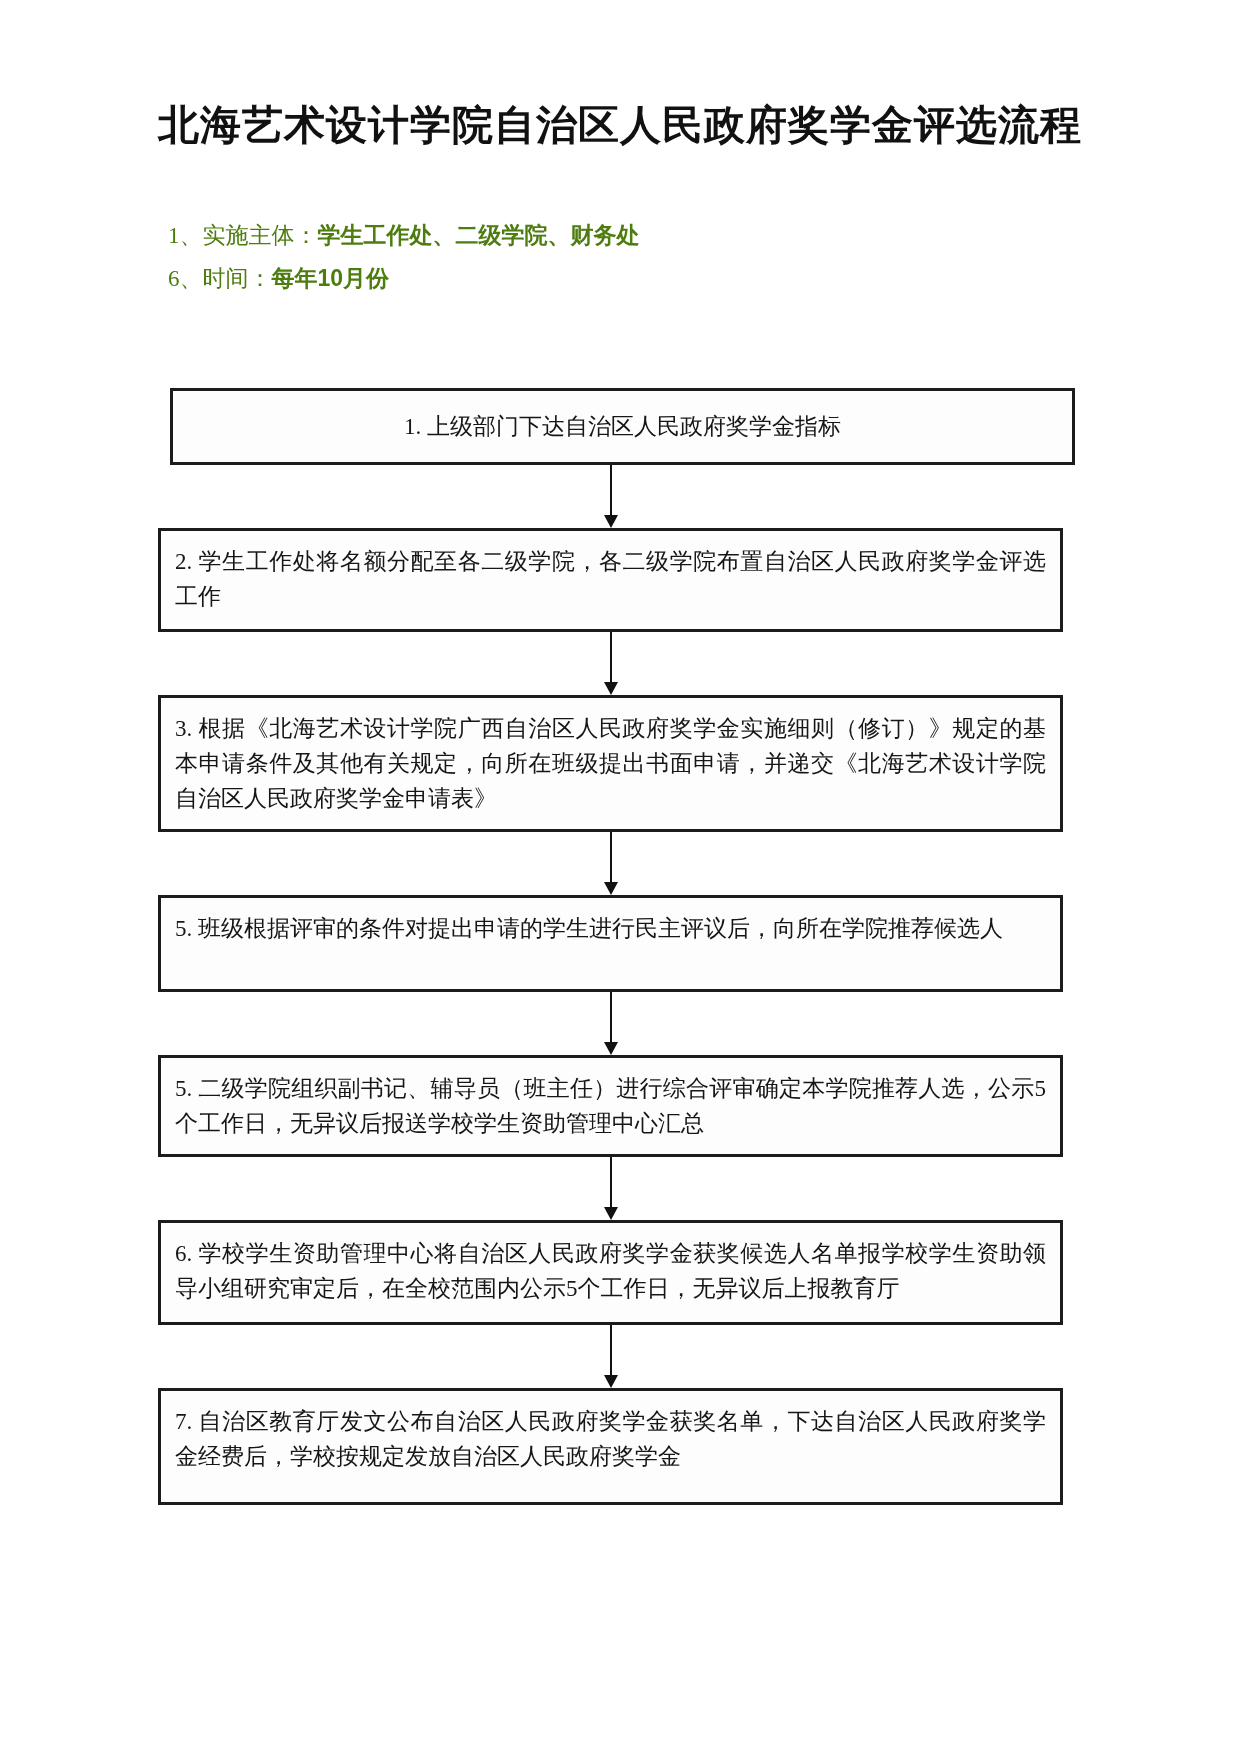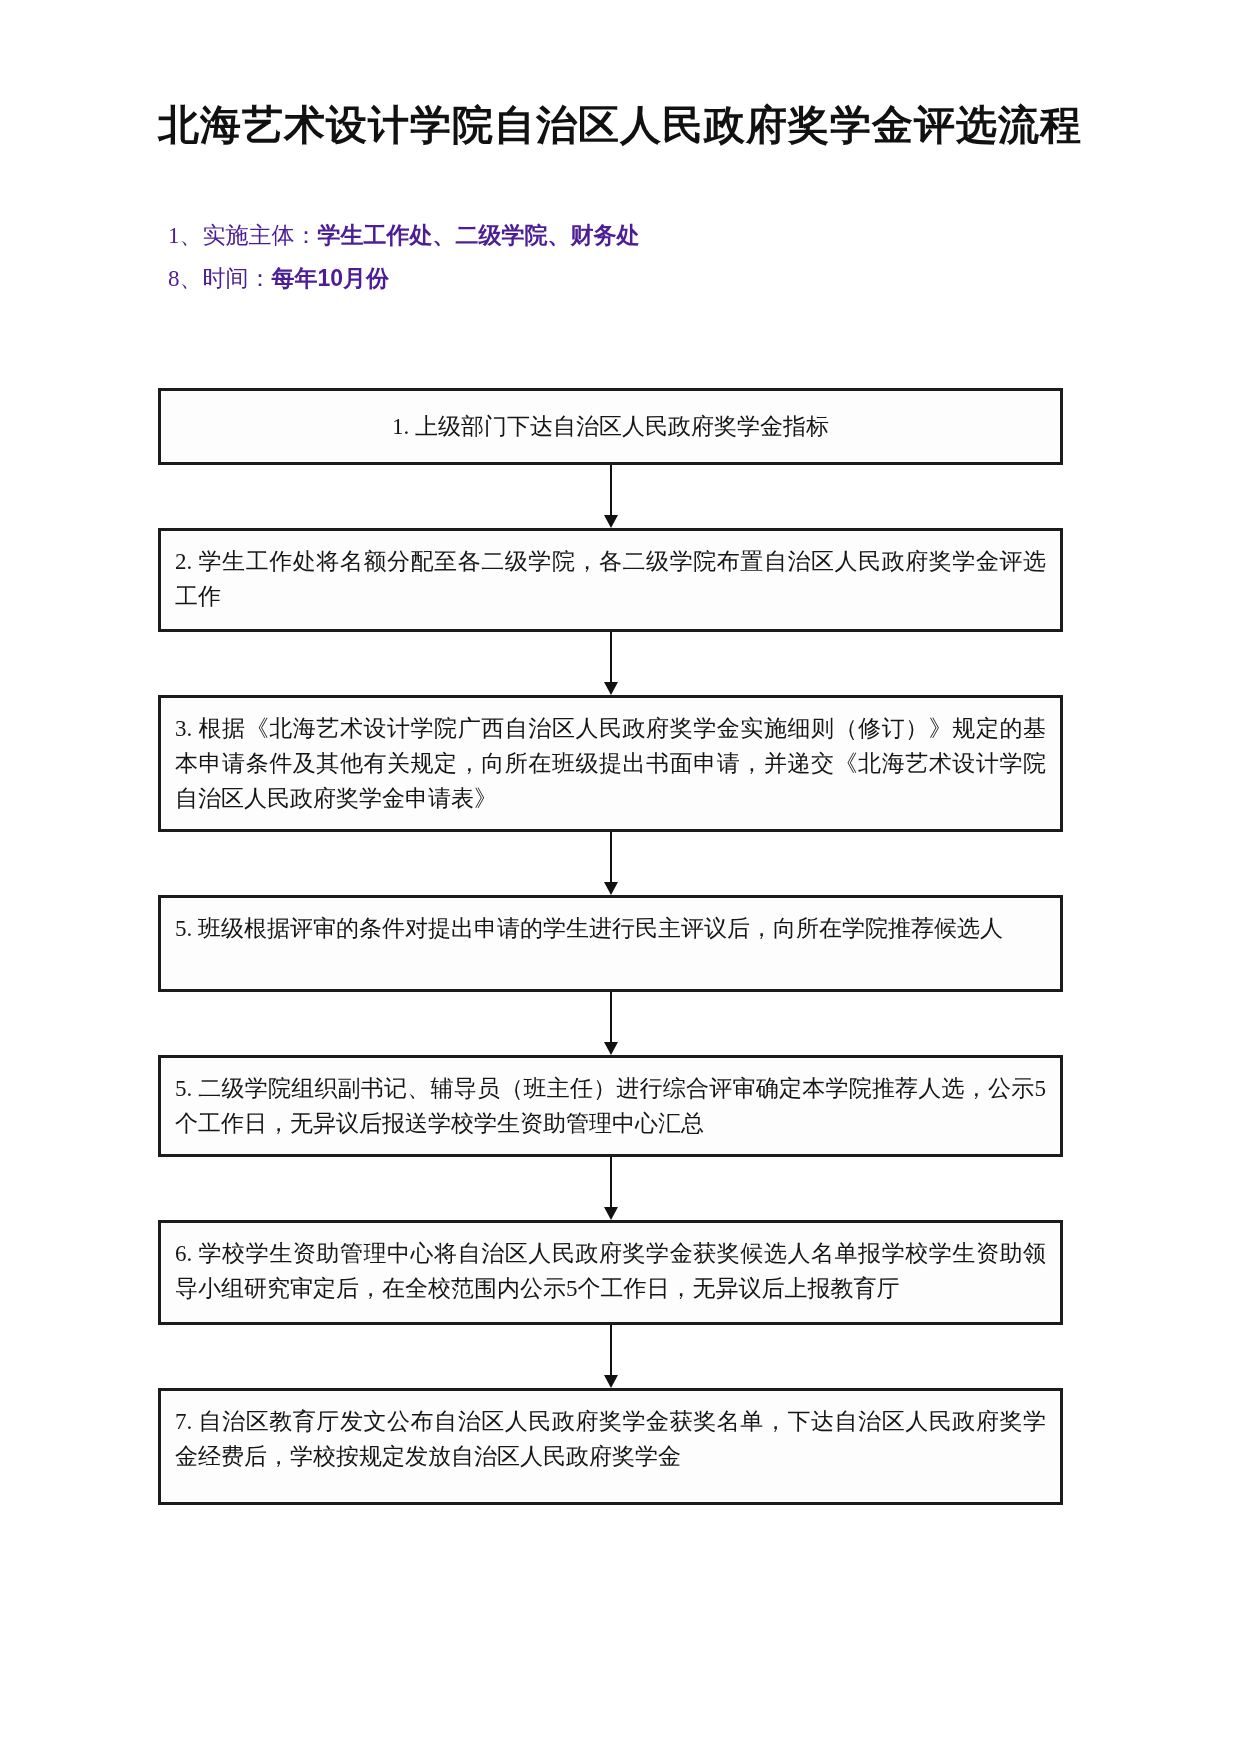--- a/index.html
+++ b/index.html
@@ -22,21 +22,21 @@
     line-height: 50px;
     font-weight: 700;
     color: #111111;
     letter-spacing: 1px;
     white-space: nowrap;
   }
   .doc-title .title-emphasis { font-weight: 900; }
   .intro {
     margin: 70px 0 0 168px;
     font-size: 23px;
-    color: #4c1d95;
+    color: #4d7c0f;
   }
   .intro-item { line-height: 30px; margin-bottom: 12px; }
   .intro-prefix { font-family: "Liberation Serif", "DejaVu Serif", serif; }
   .intro-value {
     font-family: "Liberation Sans", "DejaVu Sans", sans-serif;
     font-weight: 700;
   }
   .flowchart {
     margin: 94px 0 0 158px;
     width: 905px;
@@ -49,20 +49,21 @@
     line-height: 35px;
     padding: 13px 14px;
     color: #161616;
     text-align: justify;
   }
   .step-center {
     display: flex;
     align-items: center;
     justify-content: center;
     text-align: left;
+    margin-left: 12px;
   }
   .s1 { min-height: 77px; }
   .s2 { min-height: 104px; }
   .s3 { min-height: 121px; }
   .s4 { min-height: 97px; }
   .s5 { min-height: 100px; }
   .s6 { min-height: 105px; }
   .s7 { min-height: 117px; }
   .arrow {
     display: flex;
@@ -85,21 +86,21 @@
 
 <div class="page">
 
   <h1 class="doc-title"><span class="title-emphasis">北海</span><span>艺术设计学院自治区人民政府奖学金评选流程</span></h1>
 
   <div class="intro">
     <div class="intro-item">
       <span class="intro-prefix">1、实施主体：</span><span class="intro-value">学生工作处、二级学院、财务处</span>
     </div>
     <div class="intro-item">
-      <span class="intro-prefix">8、时间：</span><span class="intro-value">每年10月份</span>
+      <span class="intro-prefix">6、时间：</span><span class="intro-value">每年10月份</span>
     </div>
   </div>
 
   <div class="flowchart">
 
     <div class="step s1 step-center">
       <span>1. 上级部门下达自治区人民政府奖学金指标</span>
     </div>
 
     <div class="arrow">

